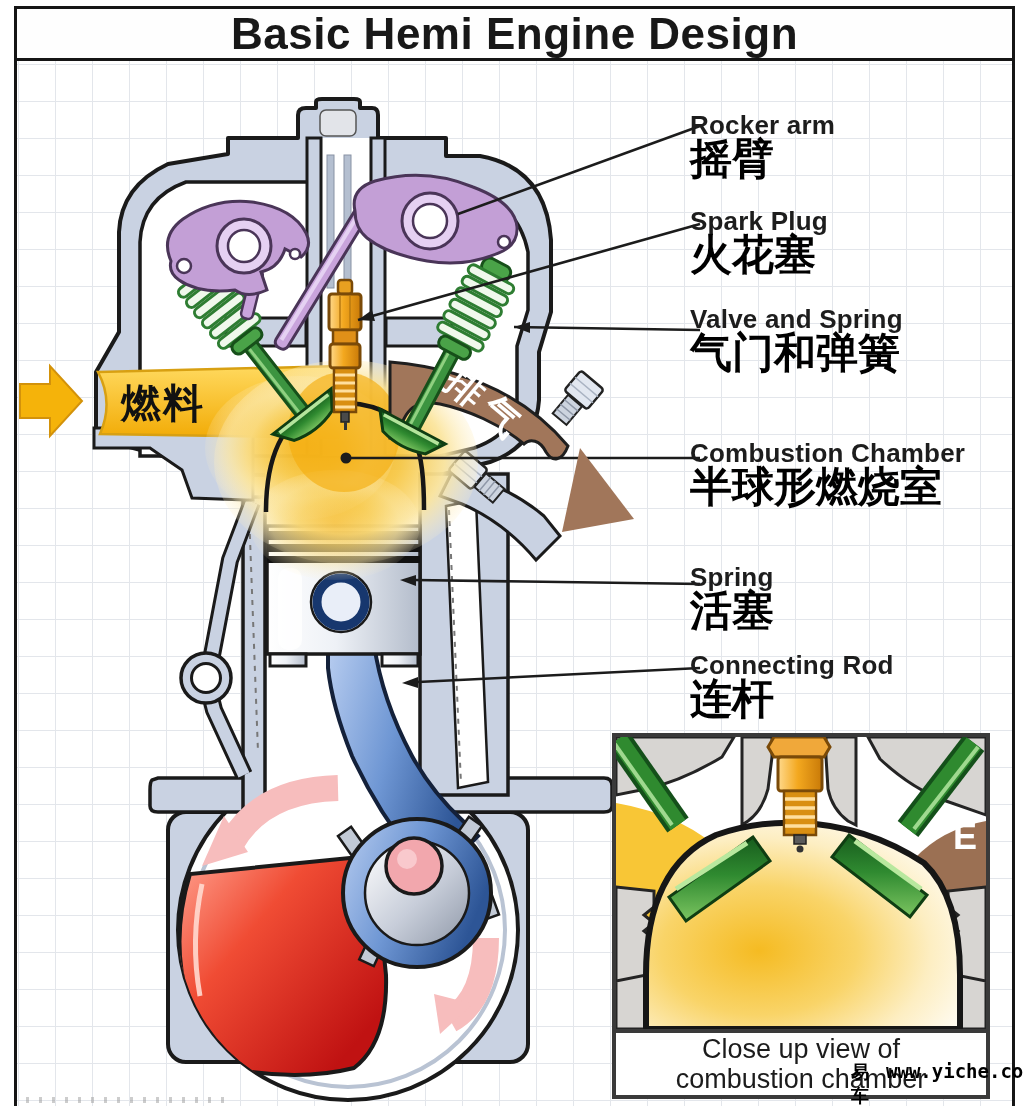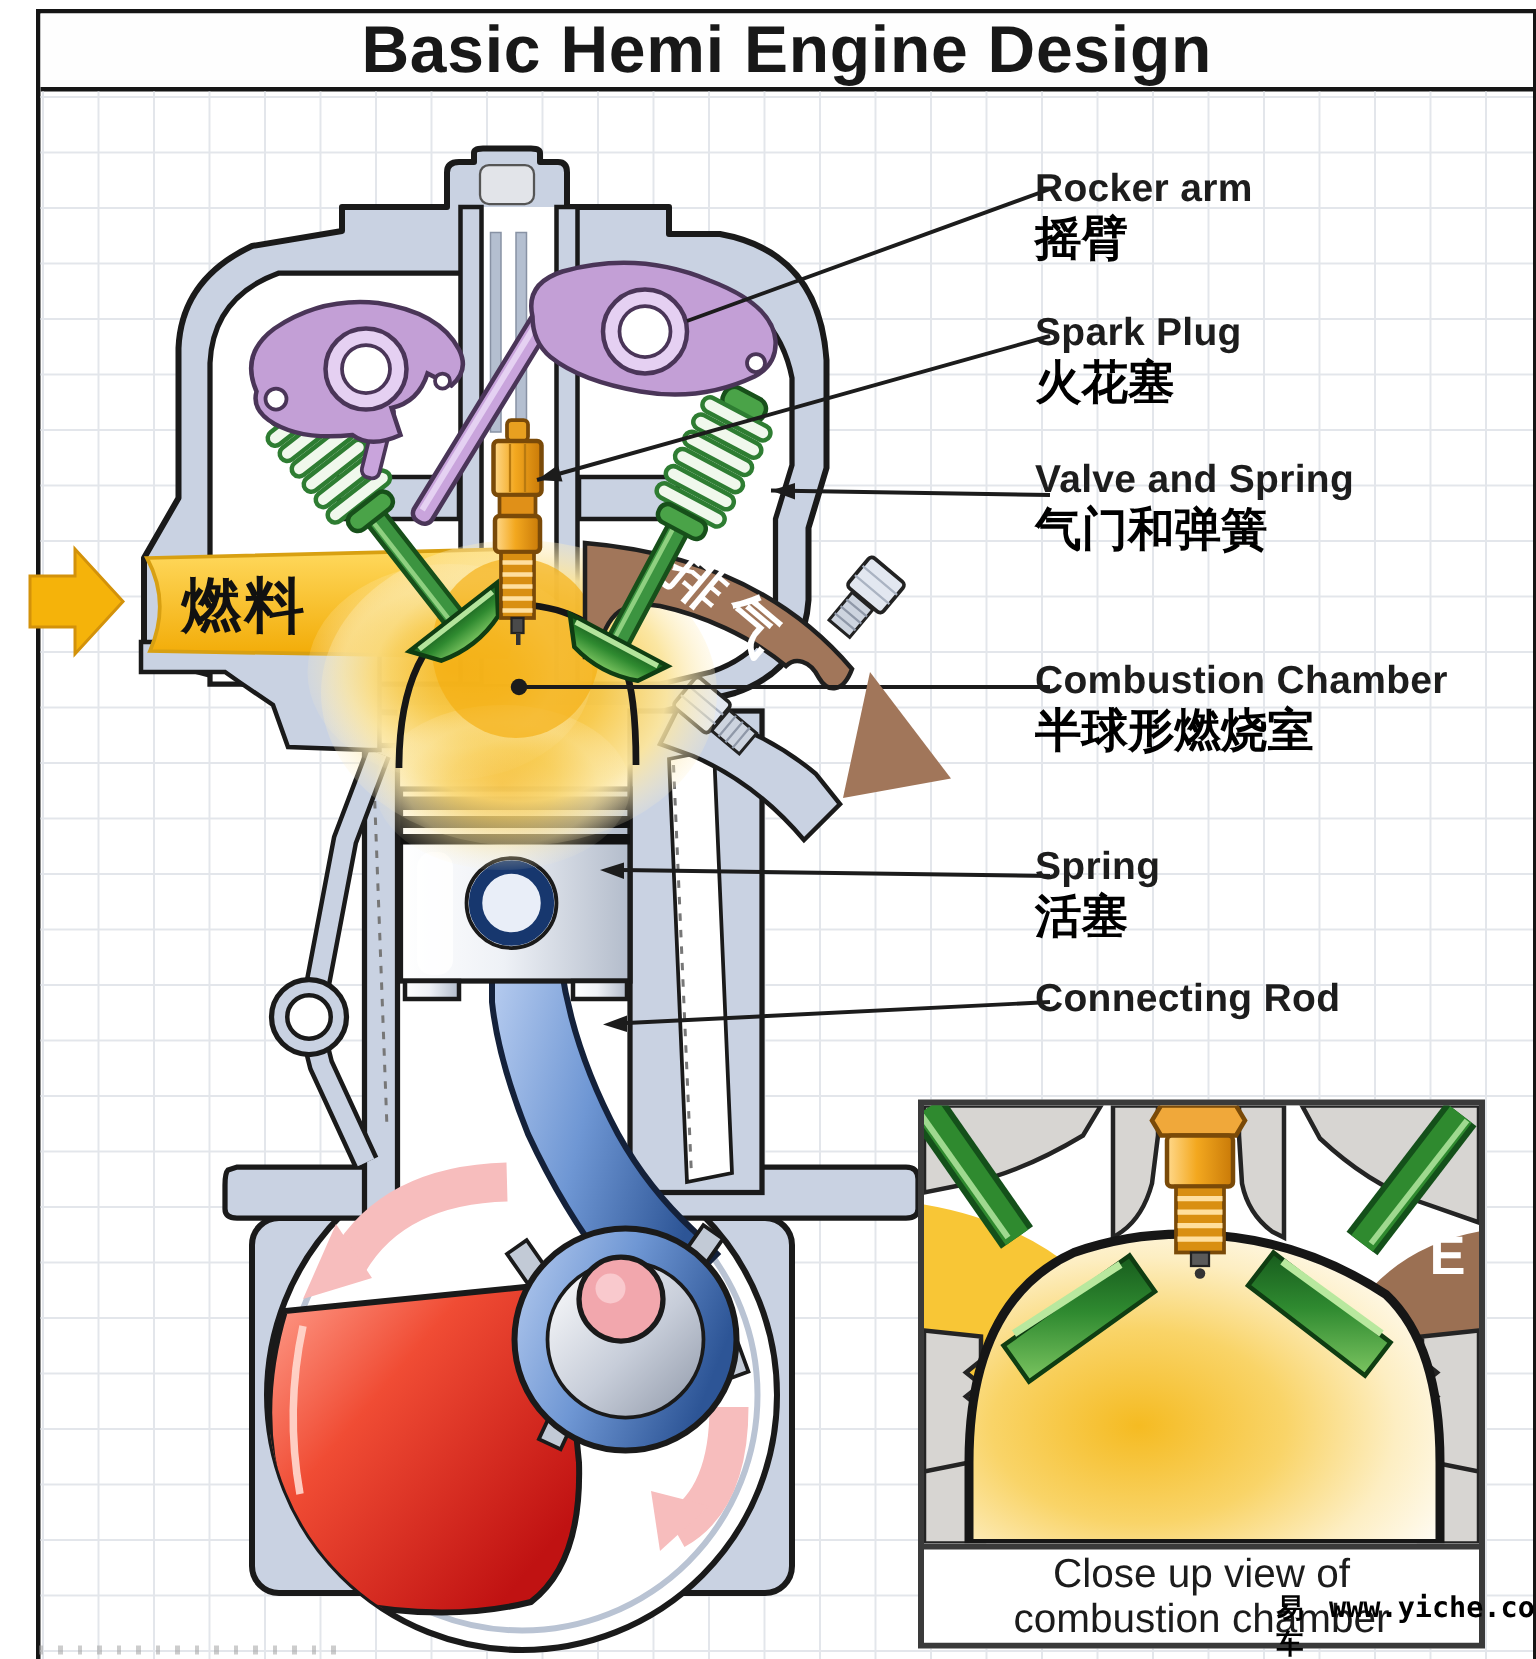--- a/index.html
+++ b/index.html
@@ -1,30 +1,30 @@
 <!DOCTYPE html>
 <html><head>
 <meta charset="utf-8">
 <style>
   html,body{margin:0;padding:0;background:#fff;}
   .page{position:relative;width:1024px;height:1106px;overflow:hidden;background:#fff;
         font-family:"Liberation Sans",sans-serif;}
-  .frame{position:absolute;left:24px;top:6px;width:1001px;height:1100px;
+  .frame{position:absolute;left:14px;top:6px;width:1001px;height:1100px;
          border:3px solid #151515;border-bottom:none;box-sizing:border-box;background:#fff;z-index:0;}
   .title-bar{height:49px;border-bottom:3px solid #151515;display:flex;align-items:center;
              justify-content:center;background:#fefefe;}
   .title-bar h1{margin:0;font-size:44px;font-weight:700;letter-spacing:.5px;color:#181818;}
   .grid-area{position:absolute;left:0;top:52px;right:0;bottom:0;
      background-image:linear-gradient(#e3e6eb 1.5px,transparent 1.5px),
                       linear-gradient(90deg,#e3e6eb 1.5px,transparent 1.5px);
      background-size:37px 37px;background-position:1px 3px;}
   .engine{position:absolute;left:0;top:0;z-index:2;}
   .callout{position:absolute;left:690px;z-index:3;}
   .c-en{font-size:26px;font-weight:700;color:#1d1d1d;line-height:29px;letter-spacing:.2px;}
-  .c-zh{font-size:31px;font-weight:700;color:#000;line-height:37px;}
+  .c-zh{font-size:42px;font-weight:700;color:#000;line-height:37px;}
   .inset{position:absolute;left:612px;top:733px;width:378px;height:366px;border:4px solid #3a3a3a;
          background:#fff;box-sizing:border-box;z-index:3;}
   .inset-caption{position:absolute;left:0;right:0;bottom:0;height:62px;border-top:4px solid #3a3a3a;
          display:flex;flex-direction:column;align-items:center;justify-content:center;background:#fff;}
   .cap-line{font-size:27px;font-weight:400;color:#1c1c1c;line-height:30px;}
   .watermark{position:absolute;left:851px;top:1060px;z-index:5;display:flex;align-items:baseline;
              gap:17px;color:#000;}
   .wm-cn{font-size:18px;font-weight:700;}
   .wm-url{font-family:"DejaVu Sans Mono",monospace;font-size:19px;font-weight:700;}
   .artifact{position:absolute;left:26px;top:1097px;width:205px;height:6px;z-index:1;opacity:.5;
@@ -312,20 +312,21 @@
   <div class="callout" style="top:439px">
     <div class="c-en">Combustion Chamber</div>
     <div class="c-zh">半球形燃烧室</div>
   </div>
   <div class="callout" style="top:563px">
     <div class="c-en">Spring</div>
     <div class="c-zh">活塞</div>
   </div>
   <div class="callout" style="top:651px">
     <div class="c-en">Connecting Rod</div>
+    <div class="c-zh">连杆</div>
   </div>
 
   <div class="inset">
     <svg width="370" height="292" viewBox="0 0 370 292">
       <defs>
         <radialGradient id="igGlow" cx="36%" cy="62%" r="78%">
           <stop offset="0%" stop-color="#f5bb22"></stop>
             <stop offset="40%" stop-color="#f9d468"></stop>
           <stop offset="70%" stop-color="#fdeec2"></stop>
             <stop offset="100%" stop-color="#ffffff"></stop>

